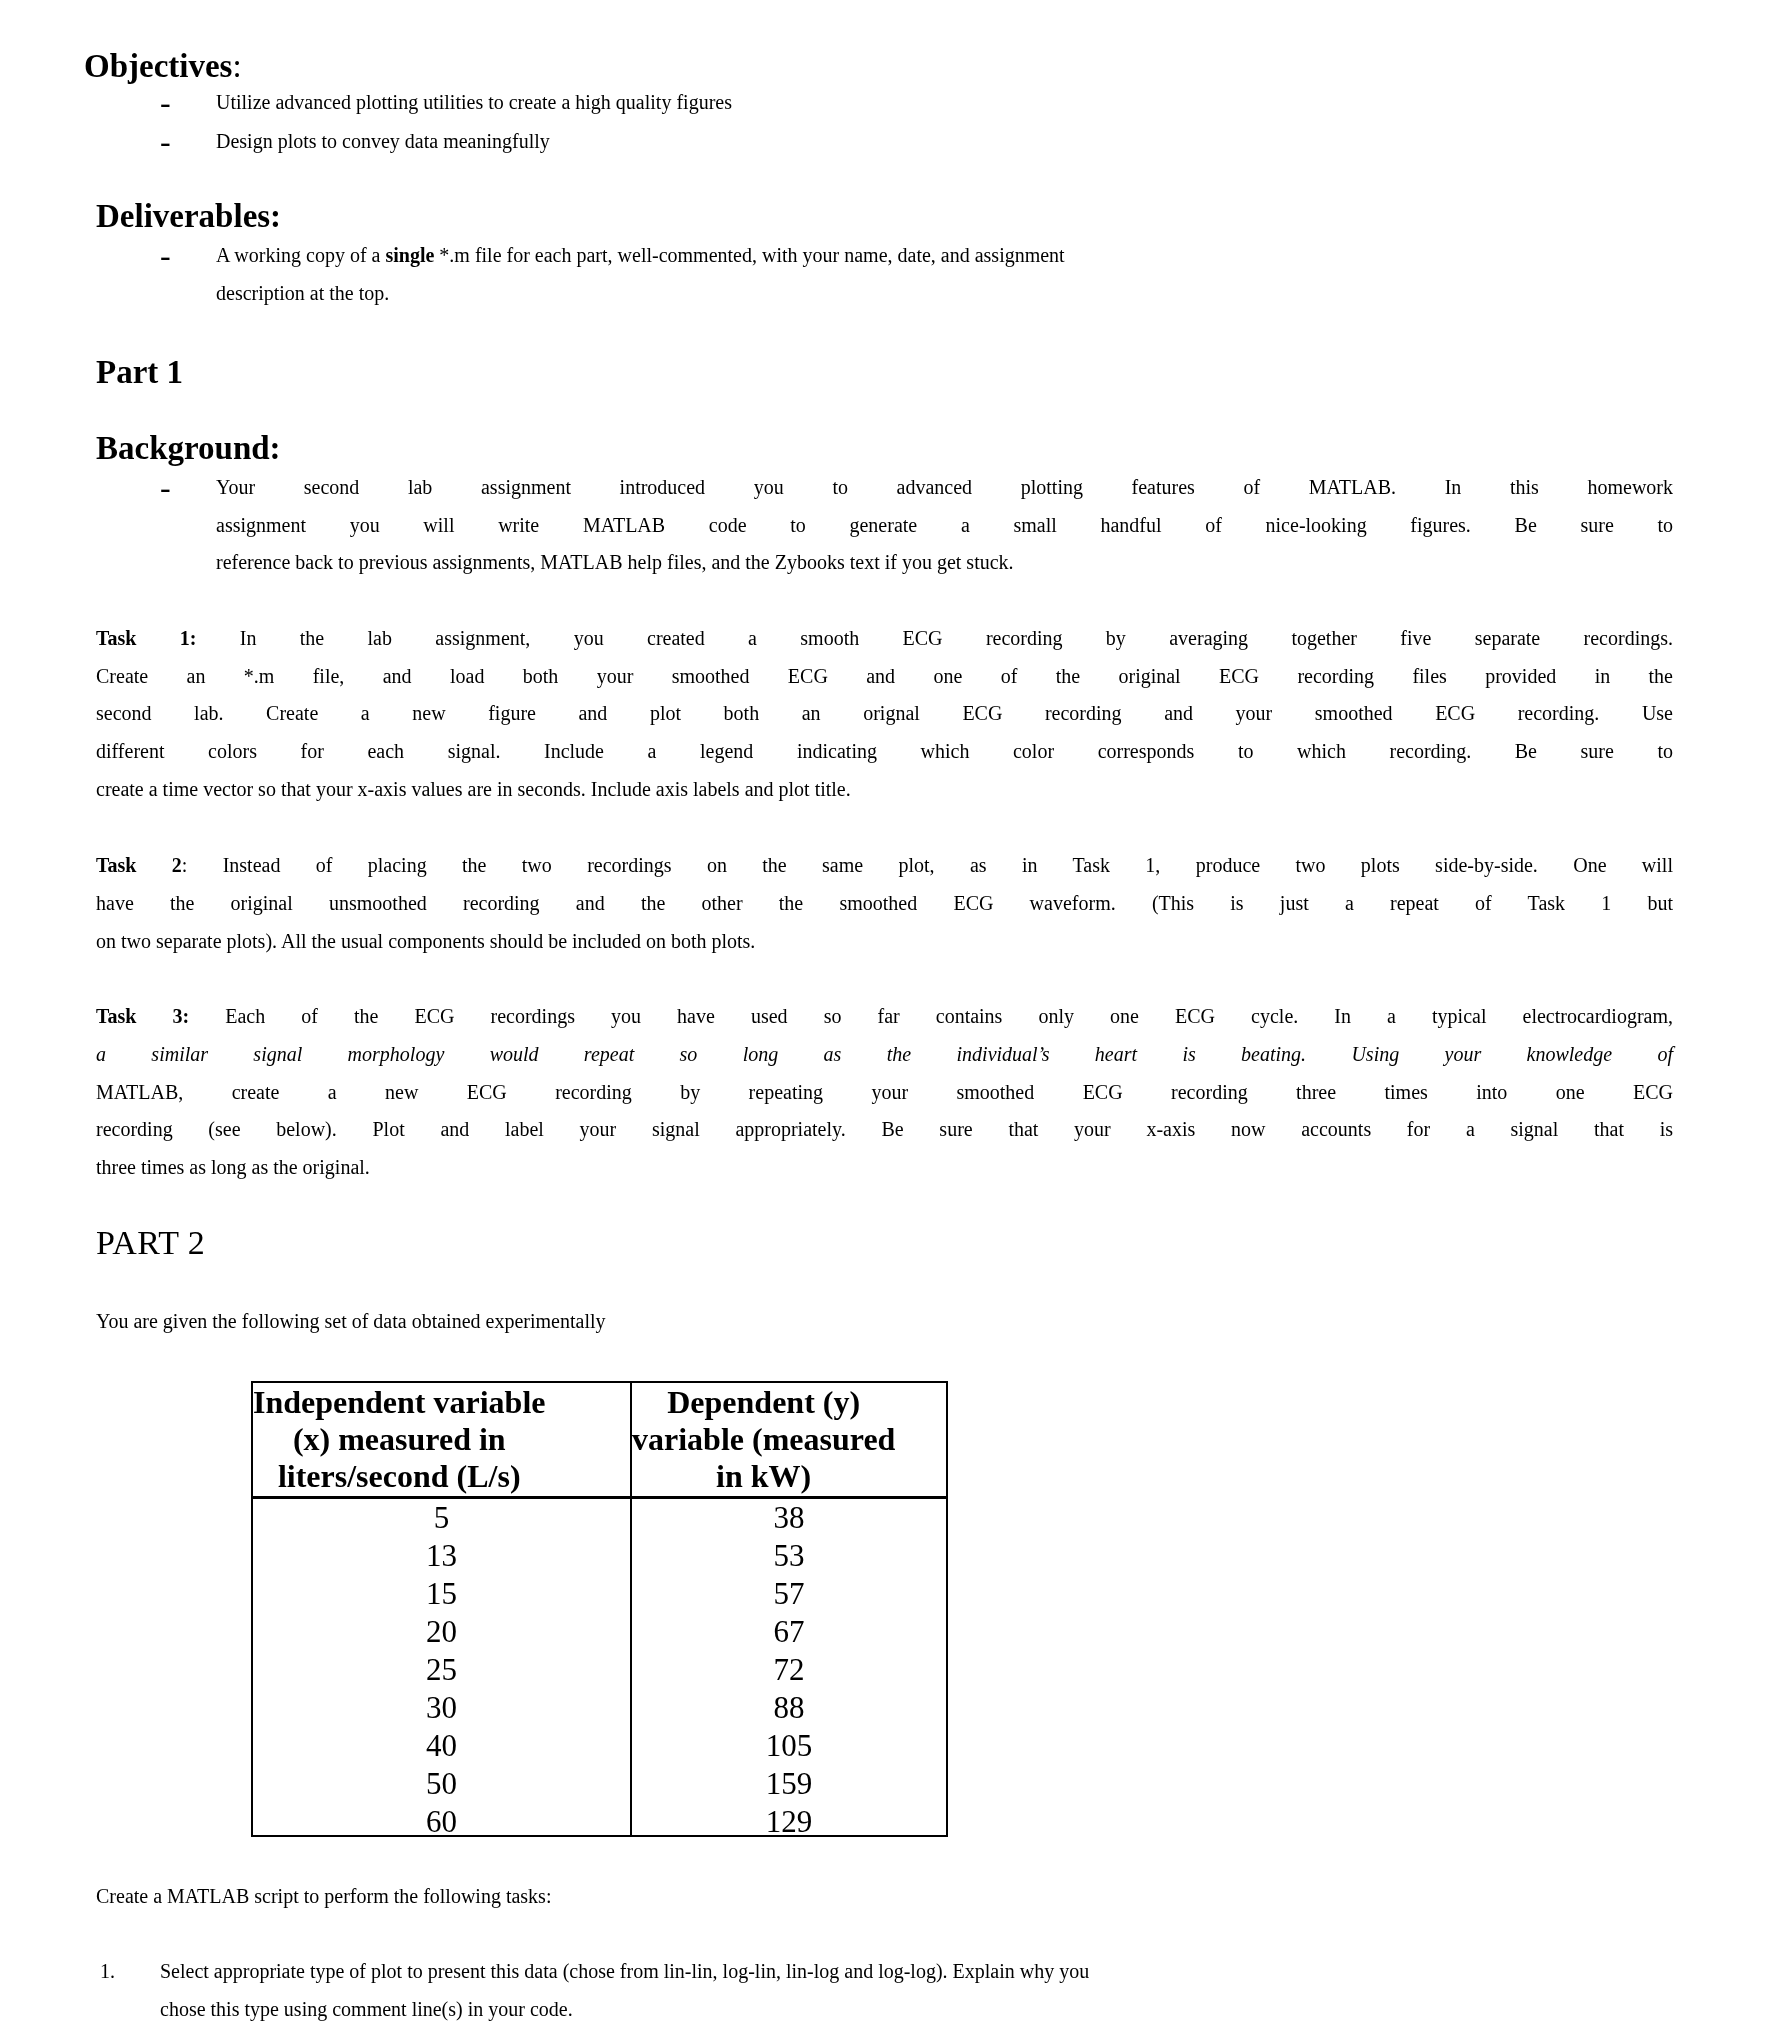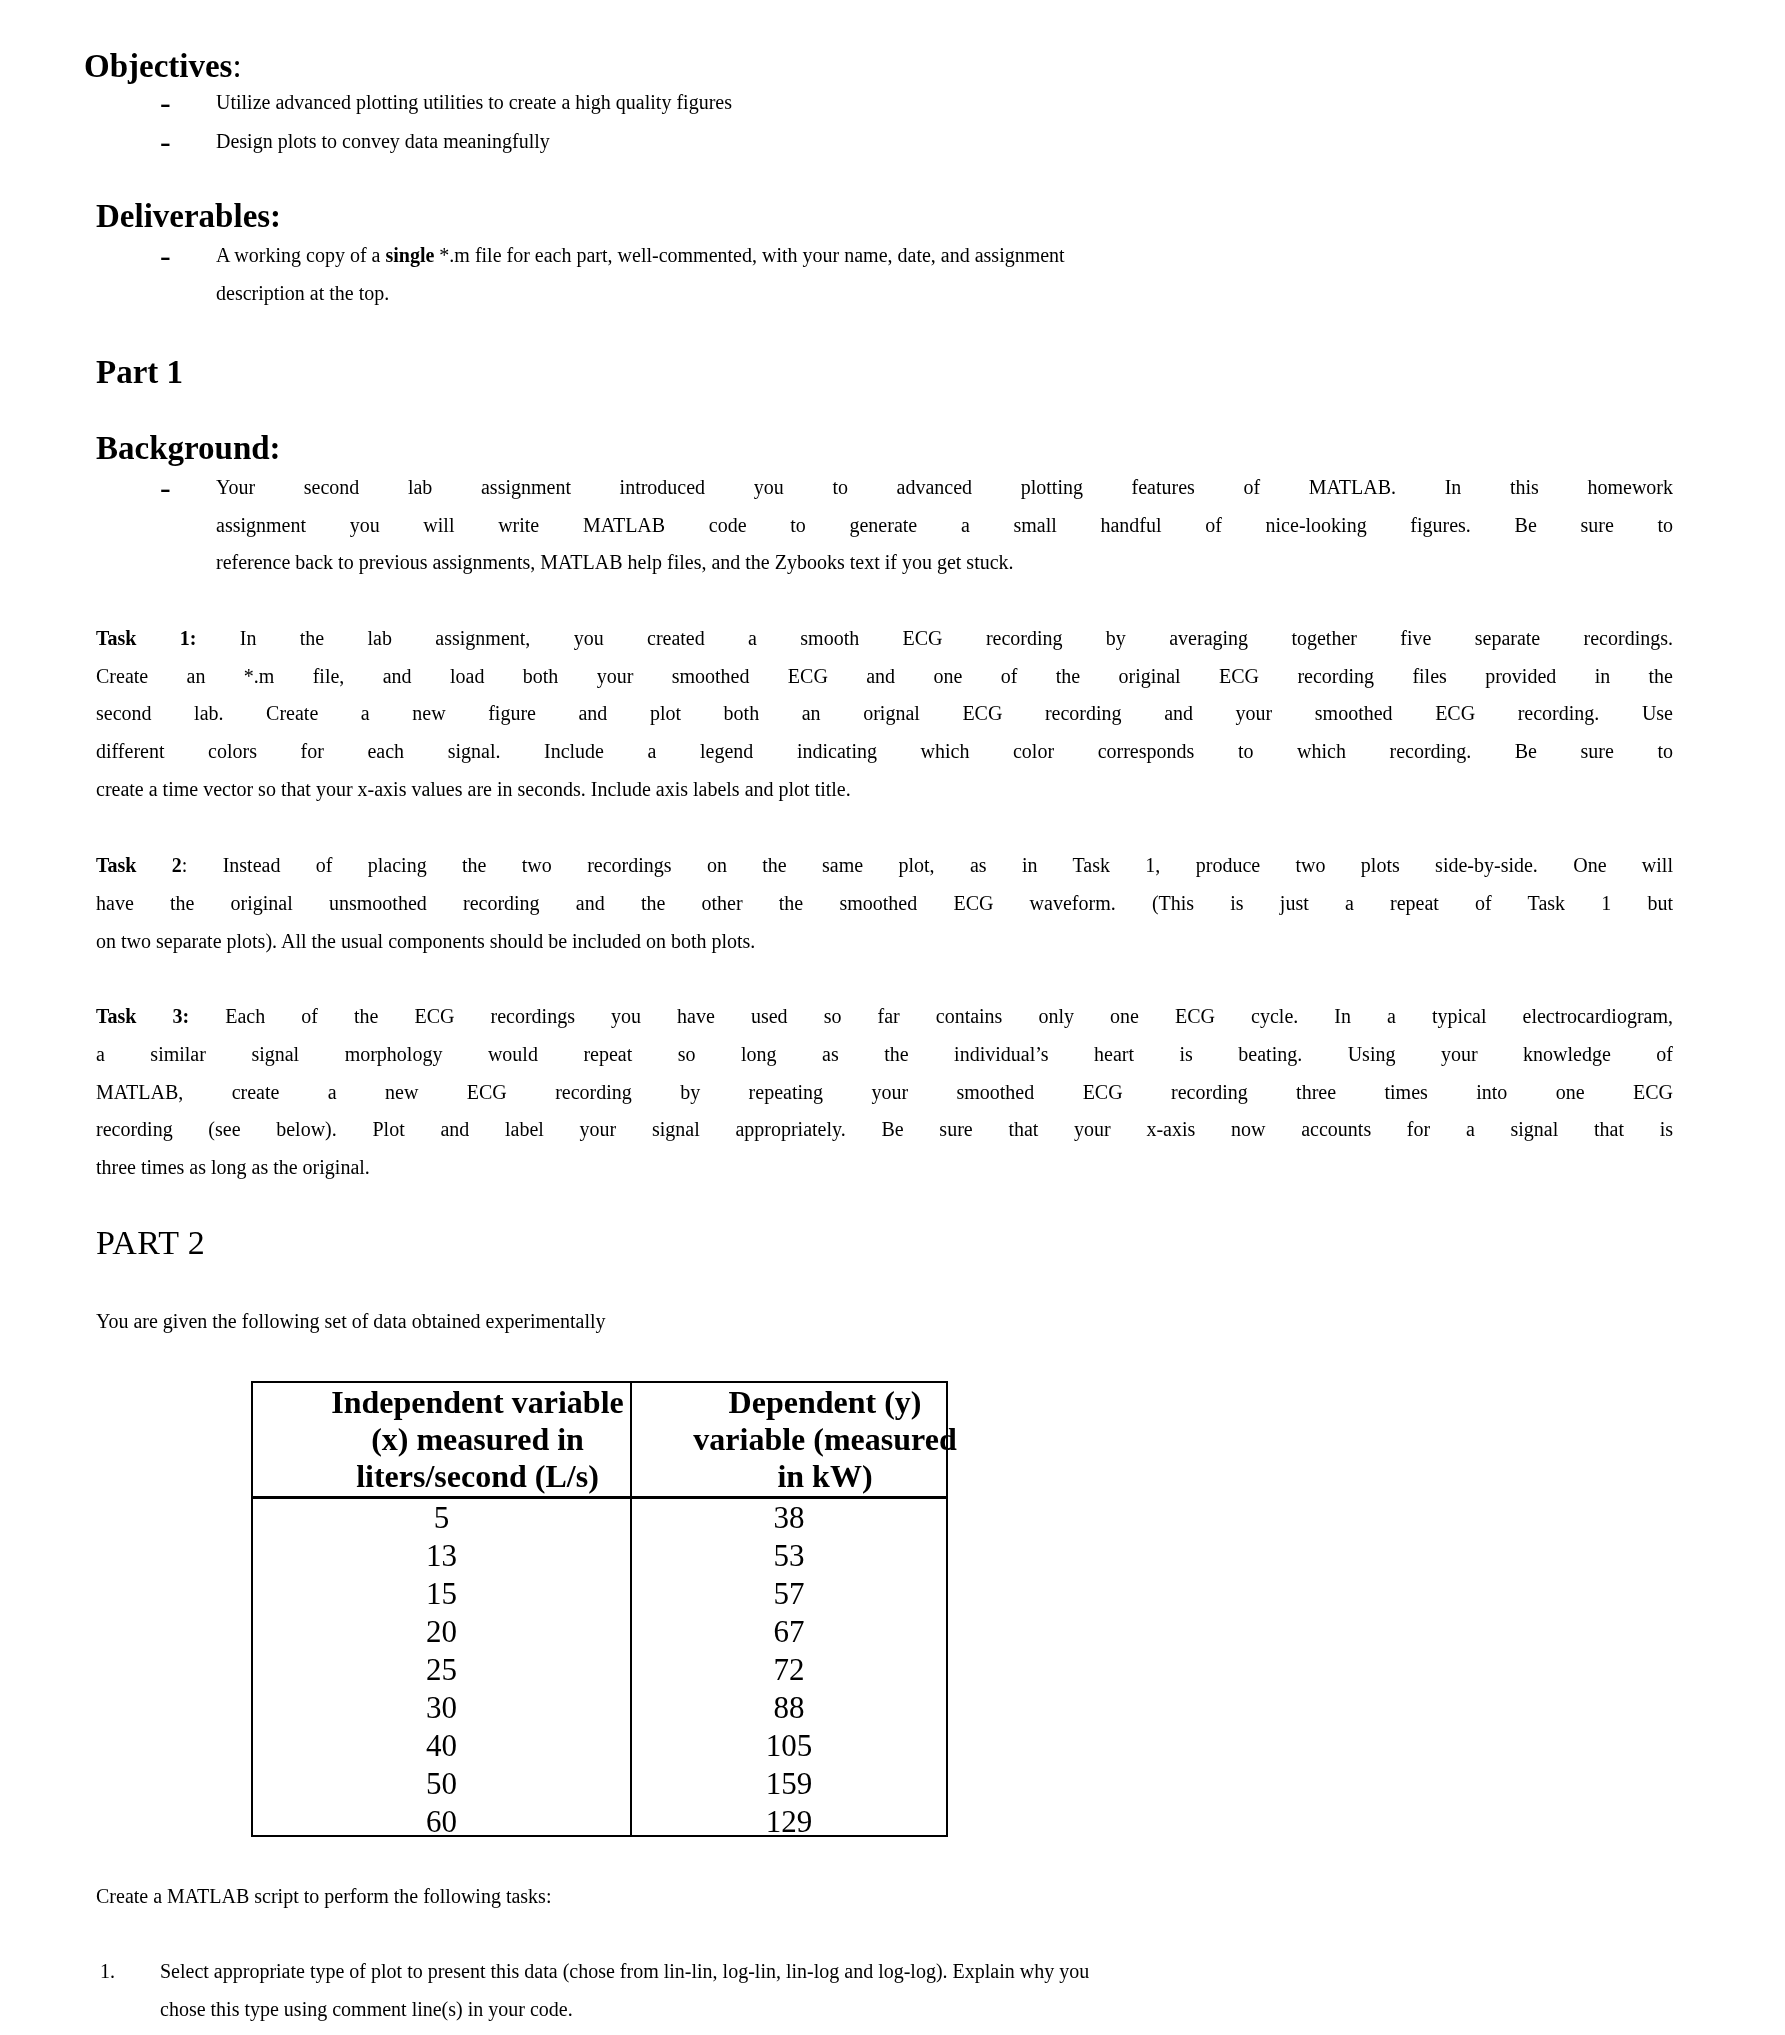--- a/index.html
+++ b/index.html
@@ -27,21 +27,21 @@
   }
   .tbl .divider {
     position: absolute; left: 377px; top: 0; bottom: 0; width: 1.6px; background: #000;
   }
   .tbl .head-rule {
     position: absolute; left: 0; right: 0; top: 113px; height: 2.8px; background: #000;
   }
   .tbl .th {
     position: absolute; top: 0; height: 113px; text-align: center;
     font-weight: bold; font-size: 32px; line-height: 37px;
-    display: flex; align-items: center; justify-content: center; padding-left: 36px;
+    display: flex; align-items: center; justify-content: flex-start;
   }
   .tbl .th.c0 { left: 0; width: 377px; }
   .tbl .th.c1 { left: 379px; width: 314px; }
   .tbl .rows { position: absolute; top: 116px; left: 0; right: 0; }
   .tbl .row { position: relative; height: 38px; }
   .tbl .td {
     position: absolute; top: 0; height: 38px; line-height: 38px;
     text-align: center; font-size: 31px;
   }
   .tbl .td.c0 { left: 0; width: 377px; }
@@ -87,21 +87,21 @@
   </div>
 
   <div>
     <div class="ln jl" style="left:96px; top:846px; width:1577px;"><b>Task 2</b><span>:</span><span> Instead of placing the two recordings on the same plot, as in Task 1, produce two plots side-by-side. One will</span></div>
     <div class="ln jl" style="left:96px; top:884px; width:1577px;">have the original unsmoothed recording and the other the smoothed ECG waveform. (This is just a repeat of Task 1 but</div>
     <div class="ln" style="left:96px; top:922px;">on two separate plots). All the usual components should be included on both plots.</div>
   </div>
 
   <div>
     <div class="ln jl" style="left:96px; top:997px; width:1577px;"><b>Task 3:</b><span> Each of the ECG recordings you have used so far contains only one ECG cycle. In a typical electrocardiogram,</span></div>
-    <div class="ln jl" style="left:96px; top:1035px; width:1577px;">a similar signal morphology would repeat so long as the individual’s heart is beating. Using your knowledge of</div>
+    <div class="ln jl" style="left:96px; top:1035px; width:1577px;font-style:italic;">a similar signal morphology would repeat so long as the individual’s heart is beating. Using your knowledge of</div>
     <div class="ln jl" style="left:96px; top:1073px; width:1577px;font-family:Liberation Serif, serif;">MATLAB, create a new ECG recording by repeating your smoothed ECG recording three times into one ECG</div>
     <div class="ln jl" style="left:96px; top:1110px; width:1577px;">recording (see below). Plot and label your signal appropriately. Be sure that your x-axis now accounts for a signal that is</div>
     <div class="ln" style="left:96px; top:1148px;">three times as long as the original.</div>
   </div>
 </div>
 
 <div>
   <div class="ln part2" style="left:96px; top:1224px;">PART 2</div>
   <div class="ln" style="left:96px; top:1302px;">You are given the following set of data obtained experimentally</div>
 

